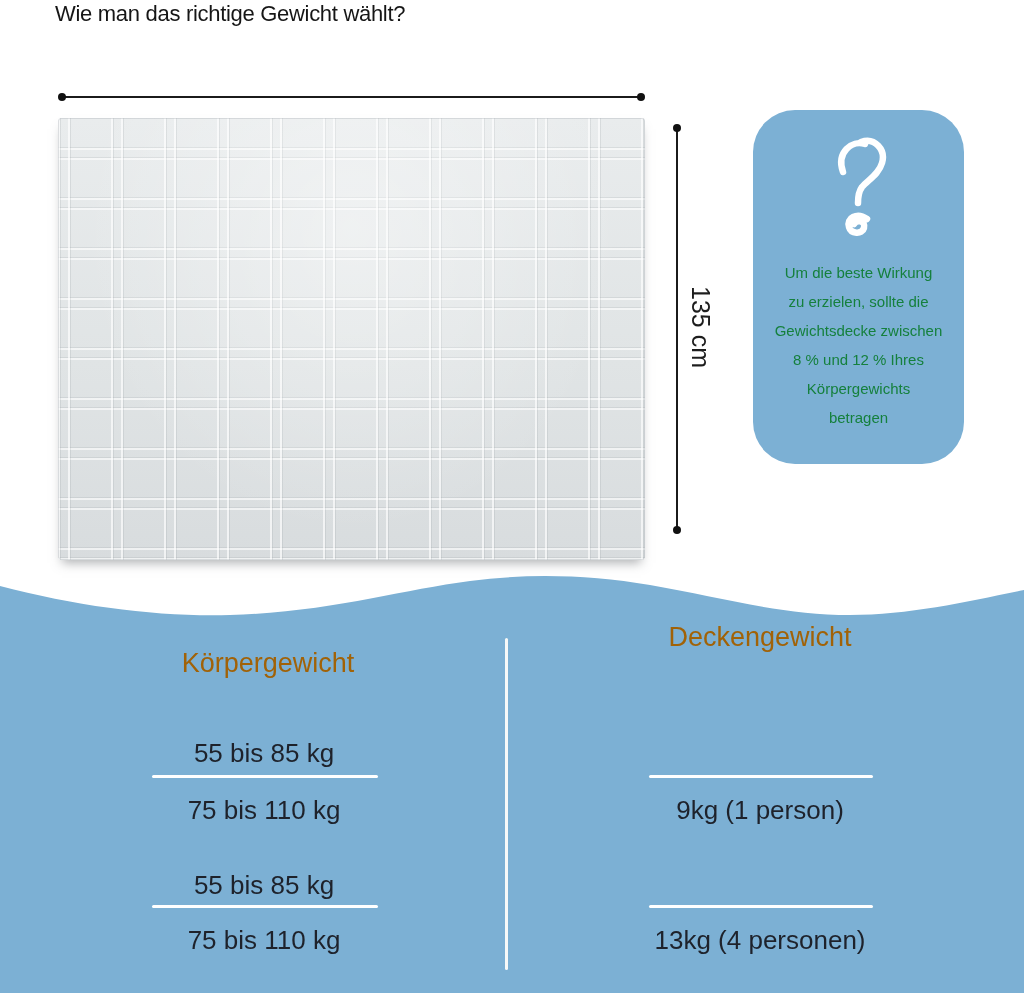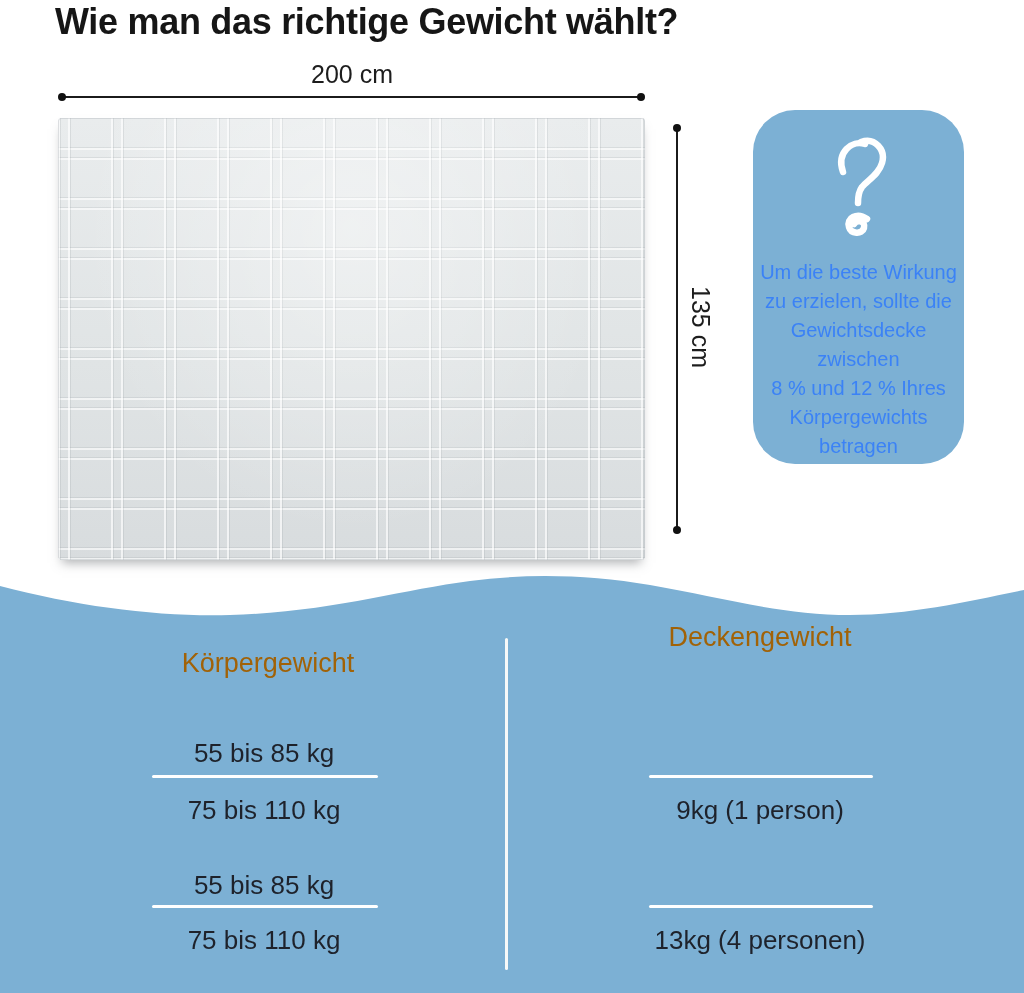--- a/index.html
+++ b/index.html
@@ -10,21 +10,21 @@
     background:#ffffff;
     overflow:hidden;
     font-family:"Liberation Sans","DejaVu Sans",sans-serif;
     color:#20242c;
   }
   .abs{position:absolute;}
 
   
   .title{
     left:55px;top:1px;width:700px;
-    font-size:36px;font-weight:700;color:#161616;
+    font-size:22px;font-weight:400;color:#161616;
     letter-spacing:-0.3px;
   }
 
   
   .dim-label{font-size:25px;color:#1d1d1d;text-align:center;}
   .dim-line{background:#1b1b1b;}
   .dim-dot{width:8px;height:8px;border-radius:50%;background:#111;}
   .dim-label-h{left:252px;top:60px;width:200px;}
   .dim-line-h{left:62px;top:96px;width:579px;height:2px;}
   .dim-line-v{left:676px;top:128px;width:2px;height:402px;}
@@ -51,22 +51,22 @@
 
   
   .info-box{
     left:753px;top:110px;width:211px;height:354px;
     border-radius:42px;
     text-align:center;
   }
   .info-icon{left:828px;top:135px;width:60px;height:102px;}
   .info-text{
     left:753px;top:258px;width:211px;
-    font-size:20px;line-height:29px;
-    color:#3b82f6;white-space:pre-line;text-align:center;
+    font-size:15px;line-height:29px;
+    color:#15803d;white-space:pre-line;text-align:center;
   }
 
   
   .wave{left:0;top:555px;width:1024px;height:91px;}
   .bottom-panel{left:0;top:644px;width:1024px;height:349px;}
 
   .col-divider{left:505px;top:638px;width:3px;height:332px;background:#f7f9f8;border-radius:2px;}
 
   .col-header{font-size:27px;font-weight:400;color:#a16207;text-align:center;}
   .col-row{font-size:26px;color:#1e222b;text-align:center;margin-top:7px;}
@@ -75,21 +75,20 @@
   .left-col{left:84px;width:360px;}
   .right-col{left:580px;width:360px;}
 </style>
 </head>
 <body>
 
 <div id="stage">
 
   <div class="abs title">Wie man das richtige Gewicht wählt?</div>
 
-  <div class="abs dim-label dim-label-h">200 cm</div>
   <div class="abs dim-line dim-line-h"></div>
   <div class="abs dim-dot" style="left:58px;top:93px;"></div>
   <div class="abs dim-dot" style="left:637px;top:93px;"></div>
 
   <div class="abs blanket"></div>
 
   <div class="abs dim-line dim-line-v"></div>
   <div class="abs dim-dot" style="left:673px;top:124px;"></div>
   <div class="abs dim-dot" style="left:673px;top:526px;"></div>
   <div class="abs dim-label dim-label-v">135 cm</div>

